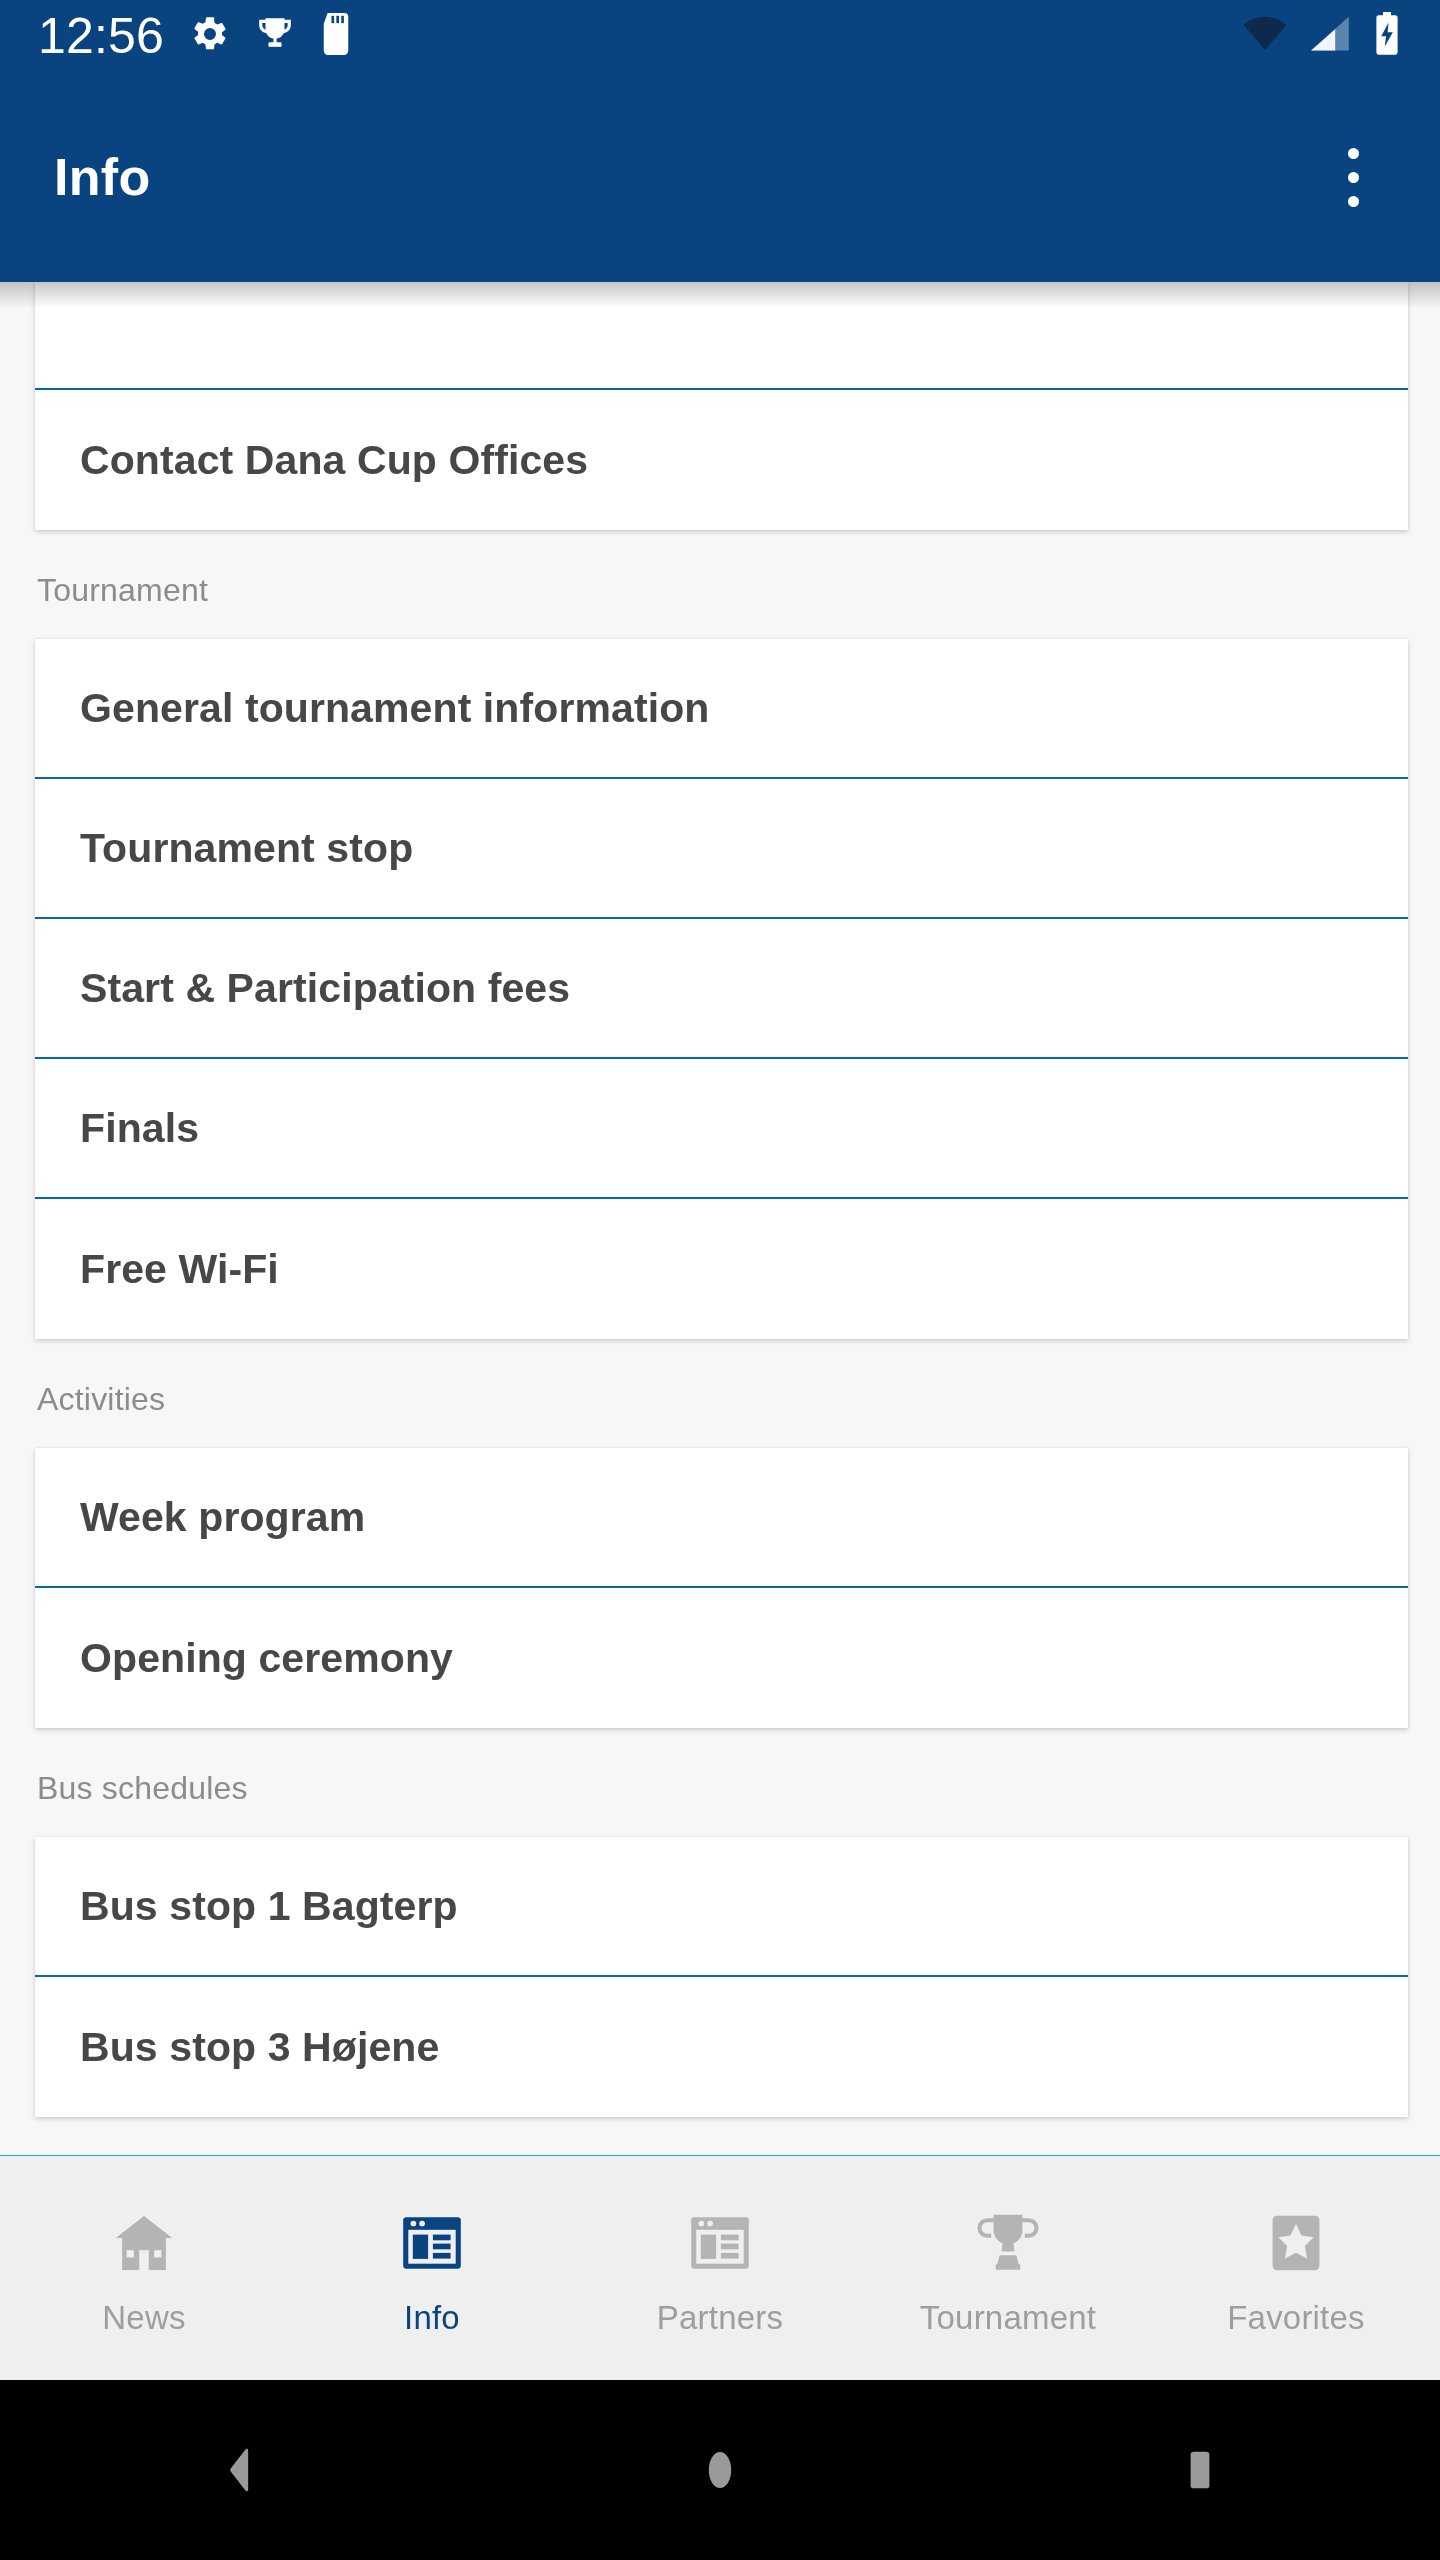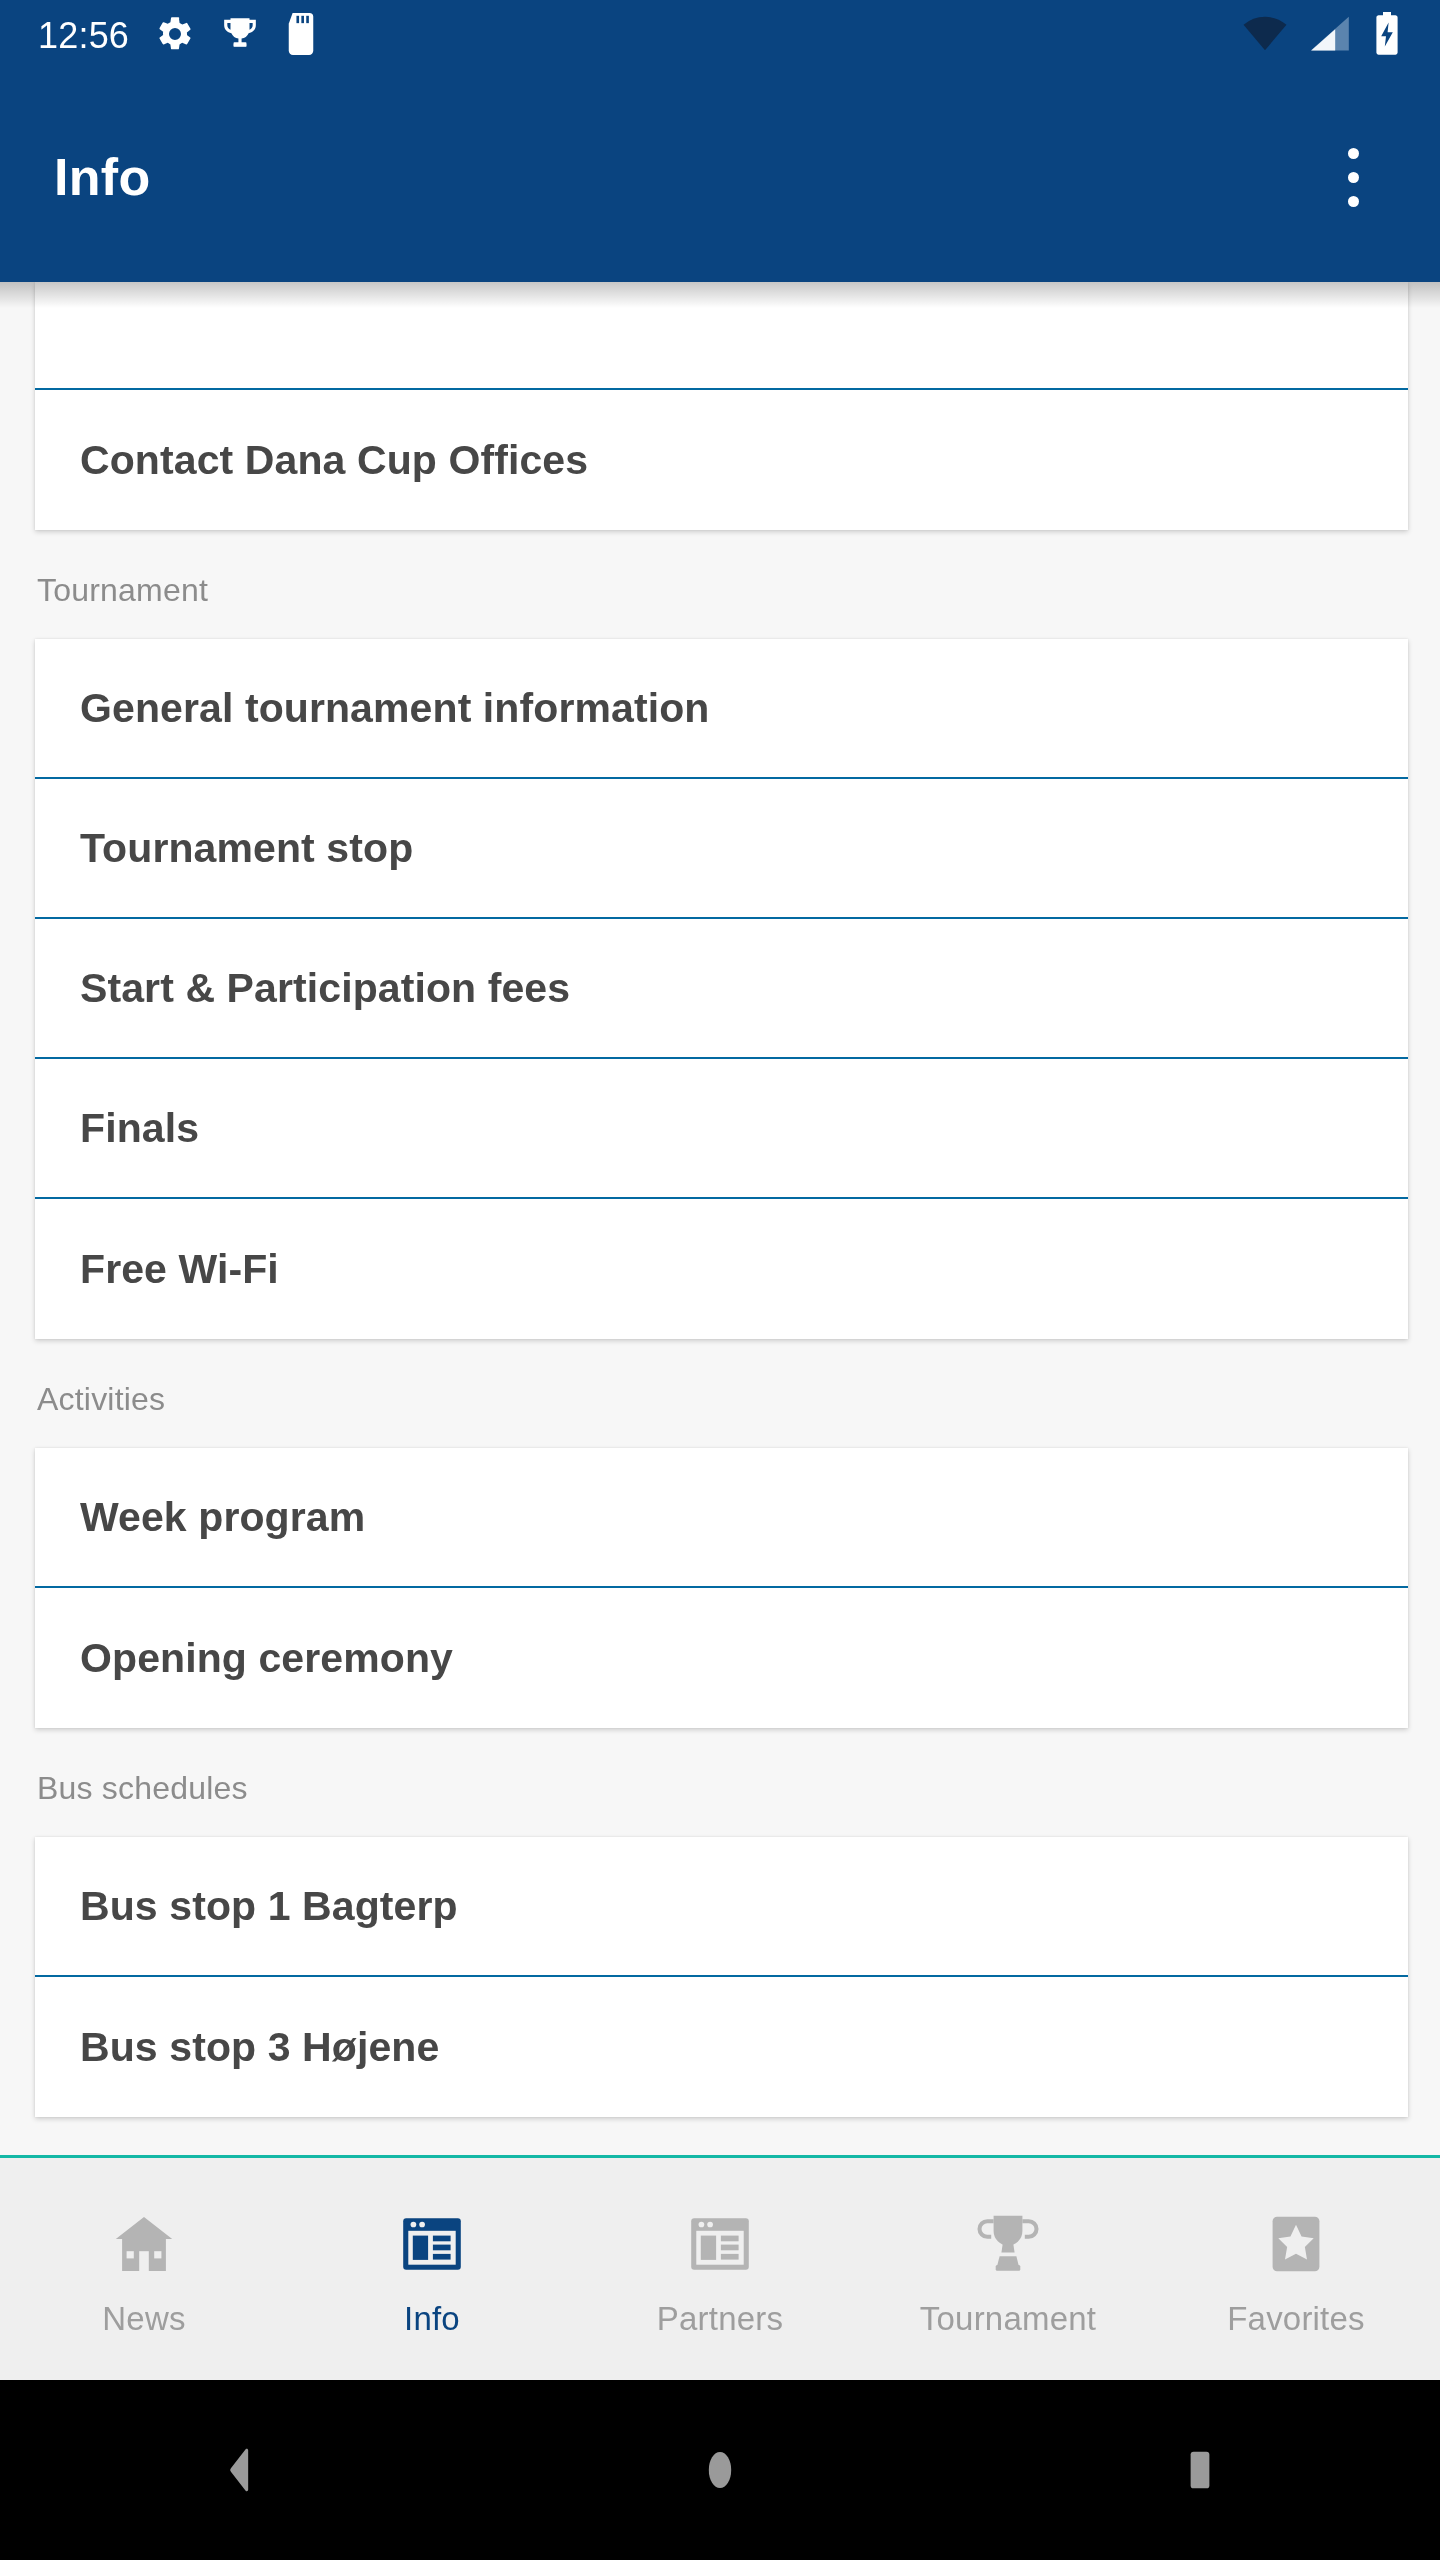--- a/index.html
+++ b/index.html
@@ -33,21 +33,21 @@
     z-index: 40;
   }
   #status-left {
     display: flex;
     align-items: center;
     gap: 26px;
     flex: 1;
   }
   #status-clock {
     color: #ffffff;
-    font-size: 36px;
+    font-size: 50px;
     font-weight: 400;
     letter-spacing: 0.2px;
     line-height: 1;
   }
   #status-right {
     display: flex;
     align-items: center;
     gap: 20px;
   }
   .sb-icon { display: block; }
@@ -151,21 +151,21 @@
   #bottom-nav {
     position: absolute;
     left: 0;
     top: 2155px;
     width: 1440px;
     height: 225px;
     background: #efefef;
     display: flex;
     align-items: stretch;
     z-index: 45;
-    border-top: 3px solid #14b8a6;
+    border-top: 1px solid #14b8a6;
   }
   .nav-item {
     flex: 1;
     display: flex;
     flex-direction: column;
     align-items: center;
     justify-content: center;
     gap: 20px;
     cursor: pointer;
     padding-top: 8px;

